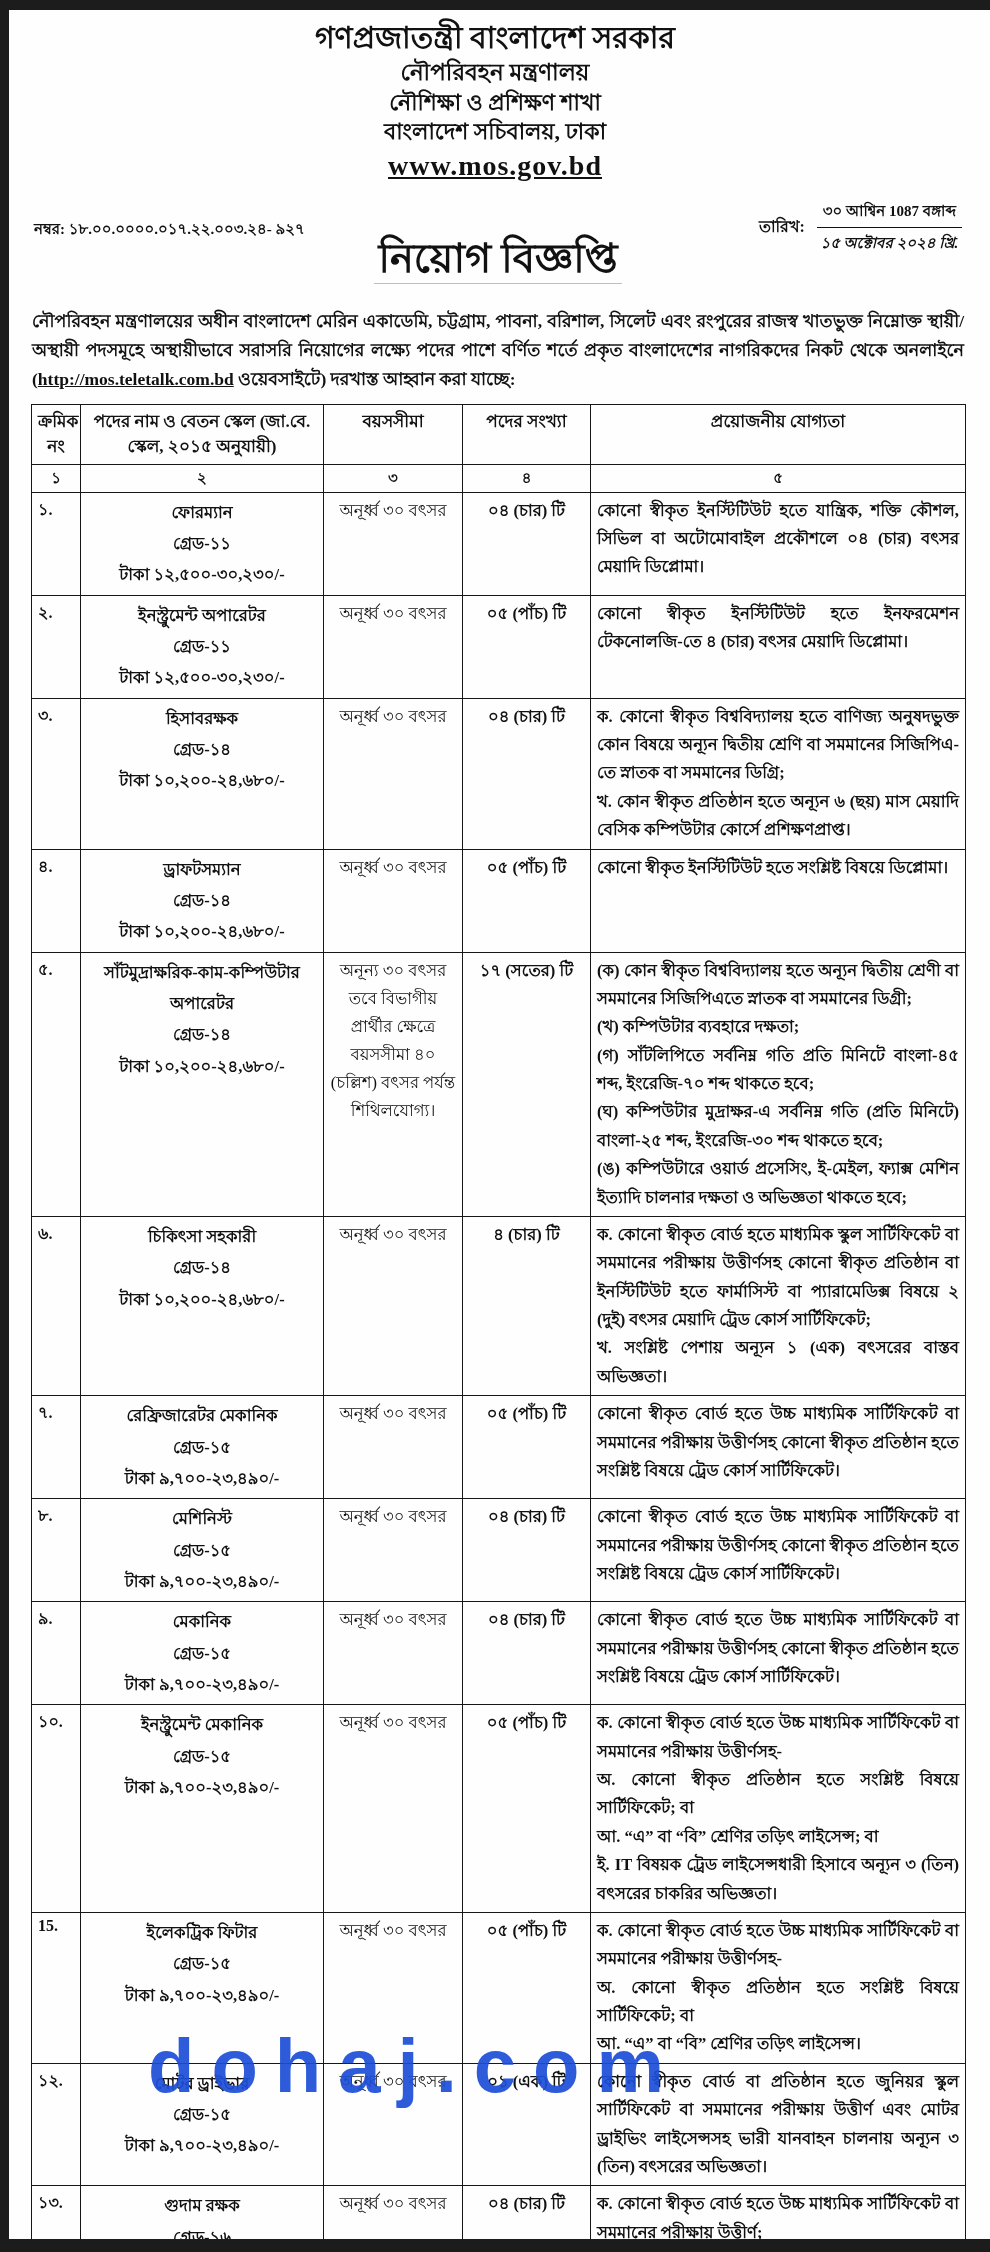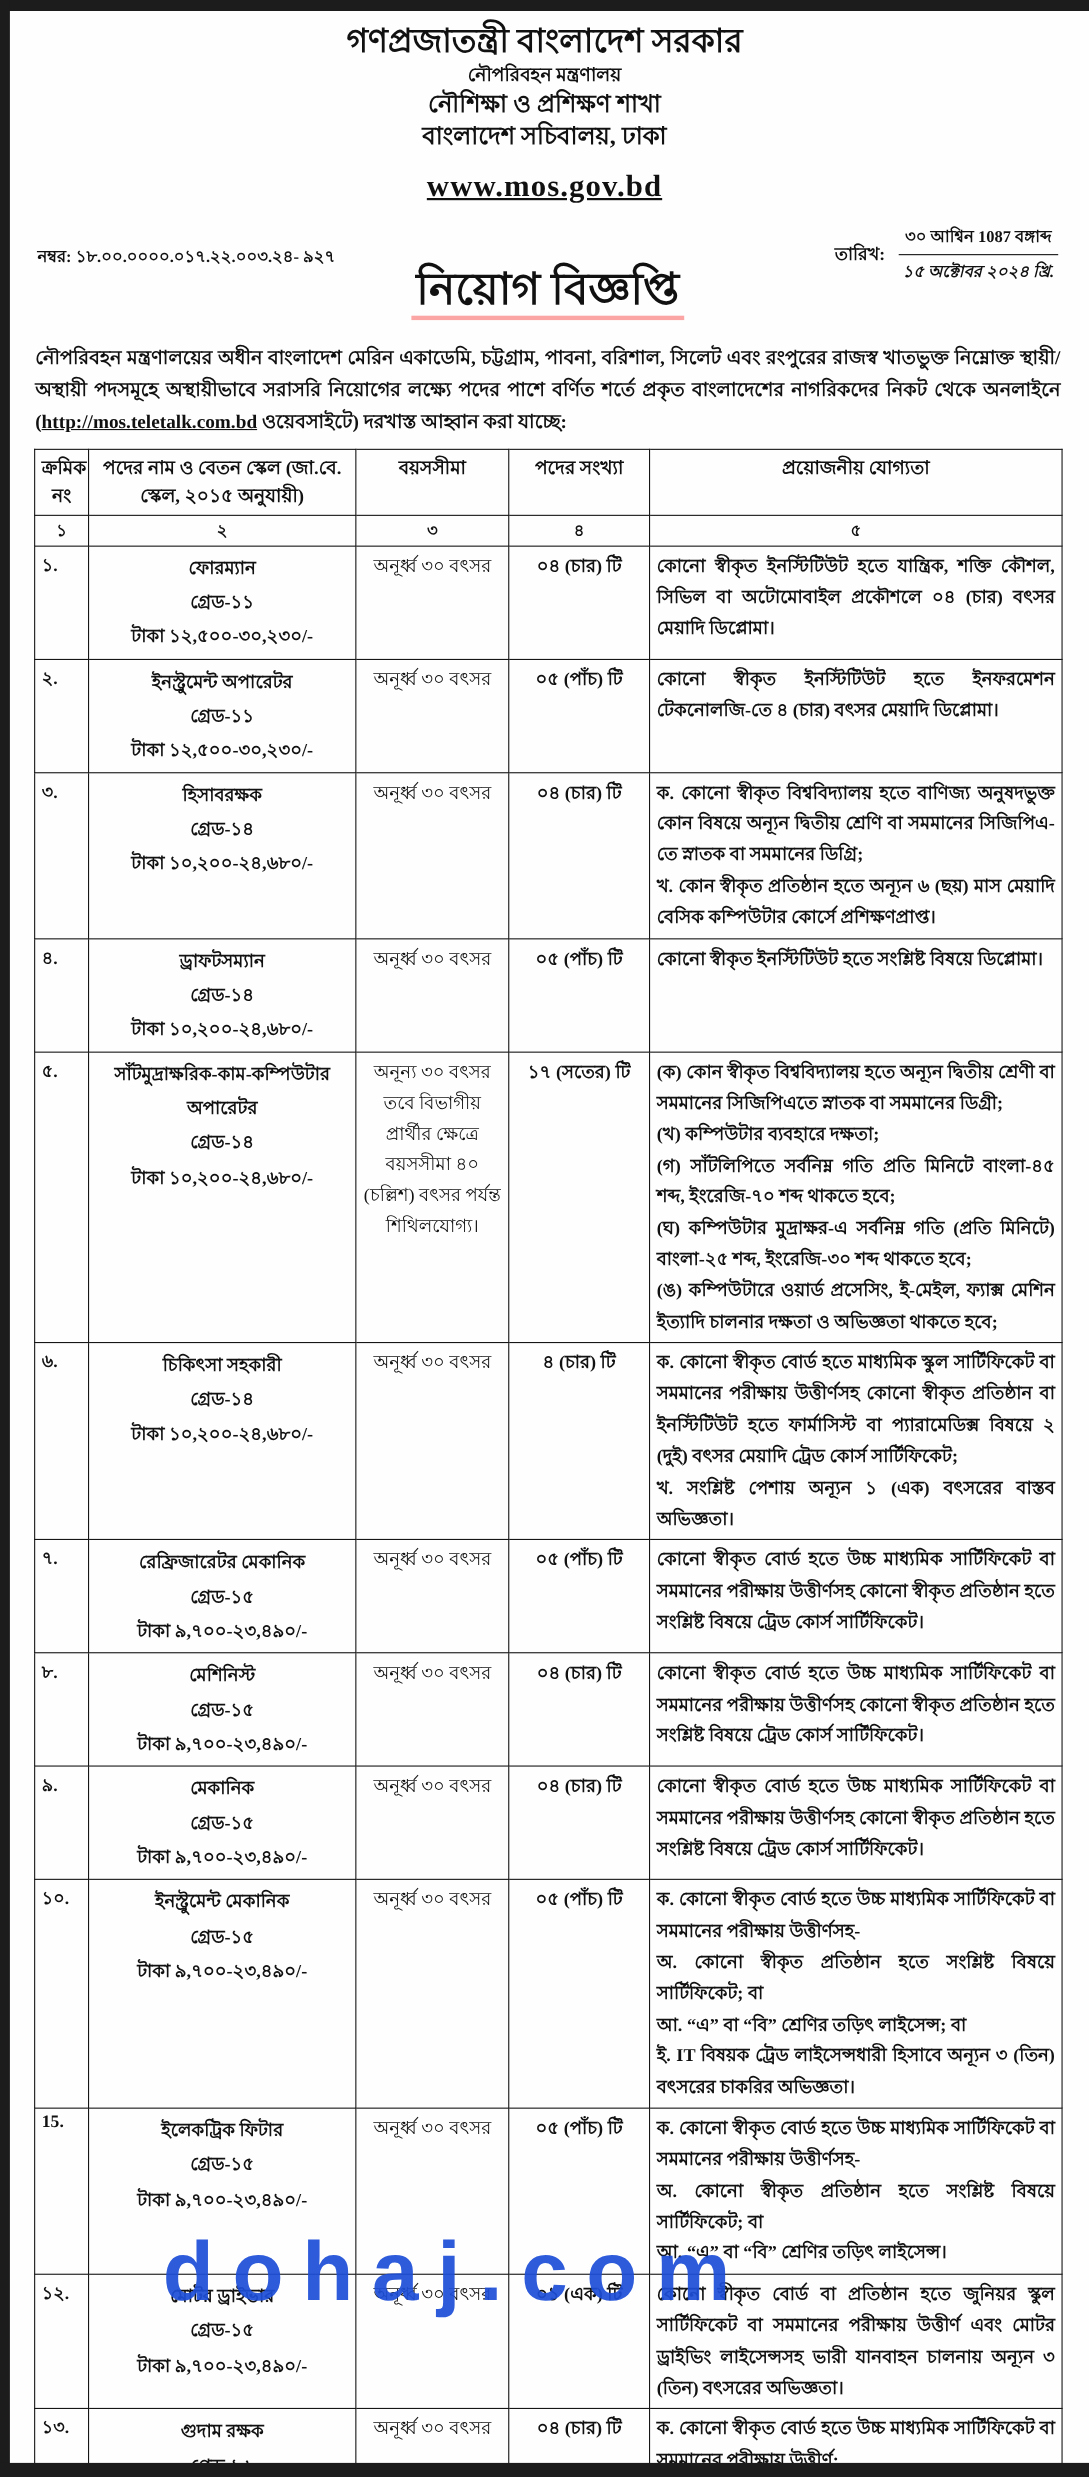--- a/index.html
+++ b/index.html
@@ -4,29 +4,29 @@
 <style>
   html,body{margin:0;padding:0;}
   body{background:#ffffff;font-family:"Liberation Serif", serif;color:#111;}
   #page{position:relative;width:990px;height:2252px;background:#fefefe;overflow:hidden;}
   .scan-bar-top{position:absolute;top:0;left:0;width:990px;height:10px;background:#1c1c1c;}
   .scan-bar-left{position:absolute;top:0;left:0;width:9px;height:2252px;background:#1c1c1c;}
   .scan-bar-bottom{position:absolute;bottom:0;left:0;width:990px;height:13px;background:#1c1c1c;}
 
   .header{ text-align:center; padding-top:18px; line-height:1.32;}
   .header .l1{font-size:30px;font-weight:700;}
-  .header .l2{font-size:17px;font-weight:600;}
+  .header .l2{font-size:23px;font-weight:600;}
   .header .l3{font-size:22px;font-weight:600;}
   .header .l4{font-size:22px;font-weight:600;}
-  .header .site{font-size:28px;font-weight:600;text-decoration:underline;letter-spacing:1px;margin-top:14px;}
+  .header .site{font-size:28px;font-weight:600;text-decoration:underline;letter-spacing:1px;margin-top:2px;}
 
   .memo-row{position:relative;margin:14px 28px 0 34px;height:92px;}
   .memo-number{position:absolute;left:0;top:18px;font-size:15px;font-weight:600;}
   .doc-title{position:absolute;left:0;right:0;top:28px;text-align:center;font-size:40px;font-weight:700;}
-  .doc-title span{border-bottom:4px solid #fca5a5;padding:0 4px 2px 4px;text-align:center;}
+  .doc-title span{border-bottom:1px solid #fca5a5;padding:0 4px 2px 4px;text-align:center;}
   .date-block{position:absolute;right:0;top:0;display:flex;align-items:center;gap:12px;}
   .date-label{font-size:16px;font-weight:600;}
   .date-stack{text-align:center;font-size:15px;font-weight:600;}
   .date-stack .top{padding:0 6px 3px 6px;border-bottom:1.5px solid #111;}
   .date-stack .bottom{padding-top:3px;font-style:italic;}
 
   .intro{margin:16px 26px 10px 32px;font-size:17.5px;line-height:1.65;text-align:justify;font-weight:600;}
   .intro .link{text-decoration:underline;font-family:"Liberation Serif", serif;font-weight:700;}
 
   table.positions{border-collapse:collapse;margin:6px 25px 0 31px;width:934px;table-layout:fixed;}

